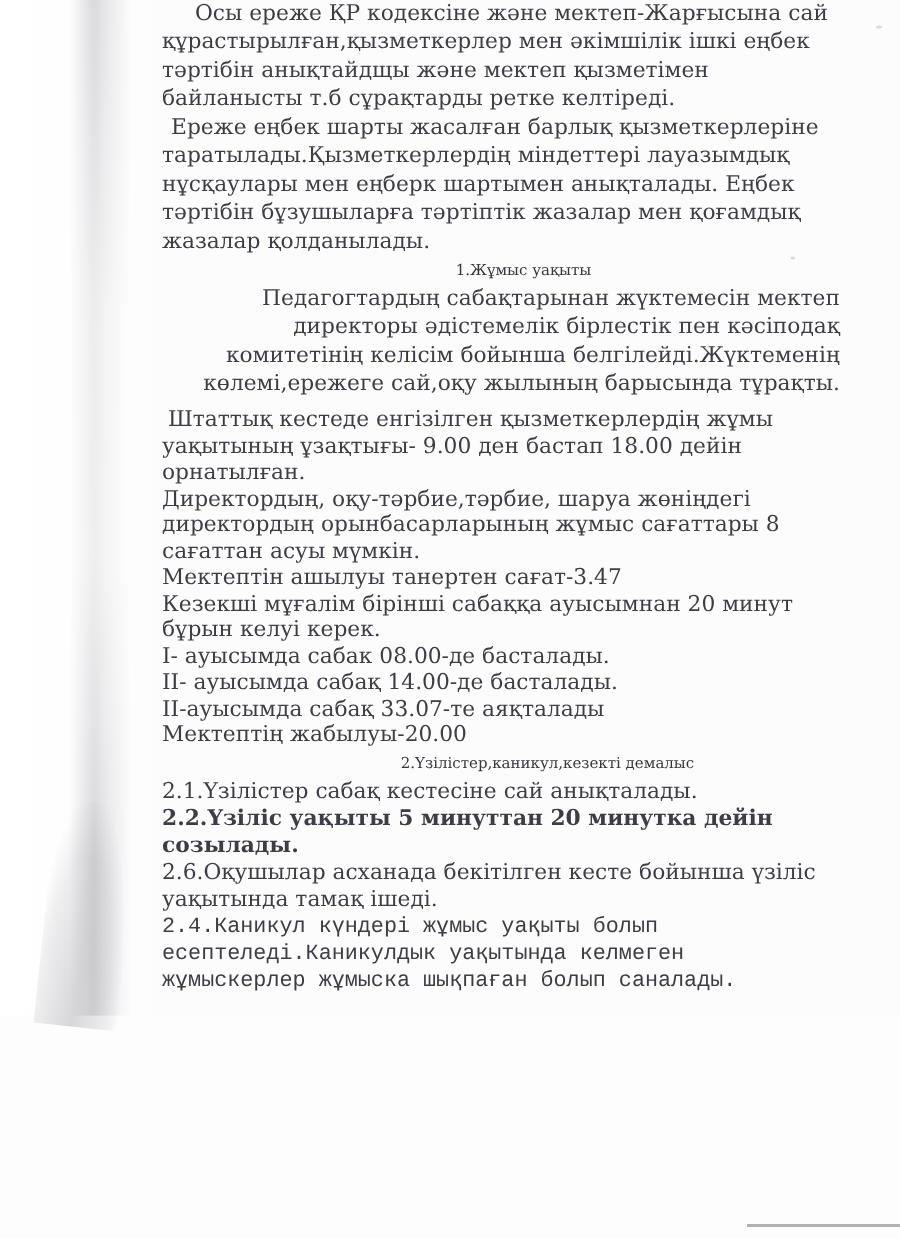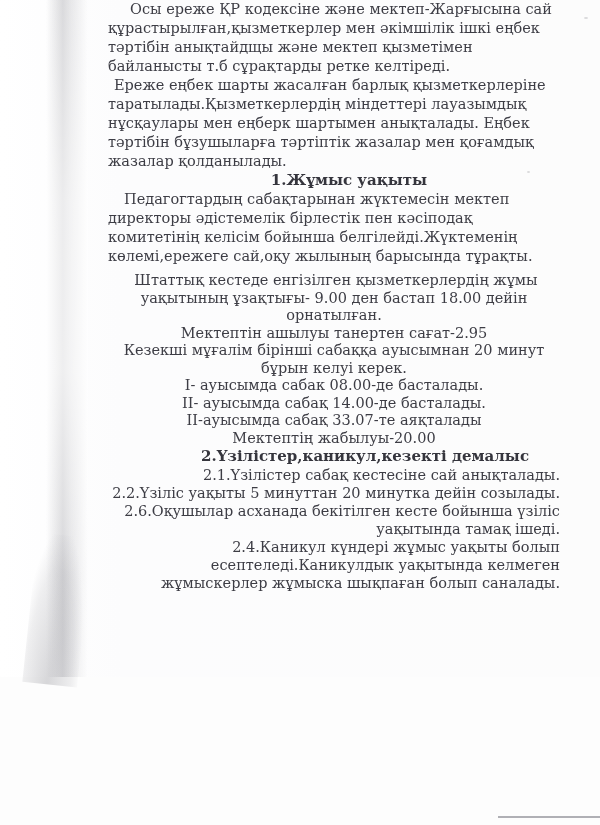--- a/index.html
+++ b/index.html
@@ -60,41 +60,41 @@
     width: 452px;
     color: #3d3d45;
     font-size: 14.5px;
     line-height: 19px;
   }
   .content p { margin: 0; }
   .para-1 { margin-top: 58px; text-indent: 22px; }
   .para-2 { margin-top: 6px;  text-indent: 6px; }
   .heading {
     margin: 0;
-    font-size: 15px;
-    font-weight: bold;
+    font-size: 10px;
+    font-weight: normal;
     color: #35353d;
     text-align: center;
     line-height: 19px;
   }
   .heading-1 { margin-top: 7px; padding-left: 30px; }
   .heading-2 { margin-top: 8px; padding-left: 62px; }
   .para-3 { margin-top: 7px; }
-  .para-4 { margin-top: 0; text-indent: 16px; }
-  .schedule { margin-top: 6px; text-align: center; }
+  .para-4 { margin-top: 0; text-indent: 16px; text-align: right; }
+  .schedule { margin-top: 6px; }
   .schedule p {
     line-height: 17.5px;
     margin: 0;
   }
   .sline-0 { text-indent: 4px; }
-  .items p { line-height: 18px; text-align: right; }
+  .items p { line-height: 18px; }
   .item-0 { margin-top: 28px; }
-  .item-1 { margin-top: 10px; }
+  .item-1 { margin-top: 10px; font-weight: bold; }
   .item-2 { margin-top: 9px; }
-  .item-3 { margin-top: 8px; }
+  .item-3 { margin-top: 8px; font-family: Liberation Mono, monospace; }
   
   .artifact-line {
     position: absolute;
     left: 498px;
     top: 816px;
     width: 102px;
     height: 2px;
     background: #96969c;
     opacity: 0.75;
   }
@@ -121,21 +121,22 @@
 
     <p class="para-2">Ереже еңбек шарты жасалған барлық қызметкерлеріне таратылады.Қызметкерлердің міндеттері лауазымдық нұсқаулары мен еңберк шартымен анықталады. Еңбек тәртібін бұзушыларға тәртіптік жазалар мен қоғамдық жазалар қолданылады.</p>
 
     <p class="heading heading-1">1.Жұмыс уақыты</p>
 
 
     <p class="para-4">Педагогтардың сабақтарынан жүктемесін мектеп директоры әдістемелік бірлестік пен кәсіподақ комитетінің келісім бойынша белгілейді.Жүктеменің көлемі,ережеге сай,оқу жылының барысында тұрақты.</p>
 
     <div class="schedule">
       <p class="sline-0">Штаттық кестеде енгізілген қызметкерлердің жұмы уақытының ұзақтығы- 9.00 ден бастап 18.00 дейін орнатылған.</p>
-      <p>Мектептін ашылуы танертен сағат-2.95</p>
+      <p>Директордың, оқу-тәрбие,тәрбие, шаруа жөніңдегі директордың орынбасарларының жұмыс сағаттары 8 сағаттан асуы мүмкін.</p>
+      <p>Мектептін ашылуы танертен сағат-3.47</p>
       <p>Кезекші мұғалім бірінші сабаққа ауысымнан 20 минут бұрын келуі керек.</p>
       <p>I- ауысымда сабак 08.00-де басталады.</p>
       <p>II- ауысымда сабақ 14.00-де басталады.</p>
       <p>II-ауысымда сабақ 33.07-те аяқталады</p>
       <p>Мектептің жабылуы-20.00</p>
     </div>
 
     <p class="heading heading-2">2.Үзілістер,каникул,кезекті демалыс</p>
 
     <div class="items">

